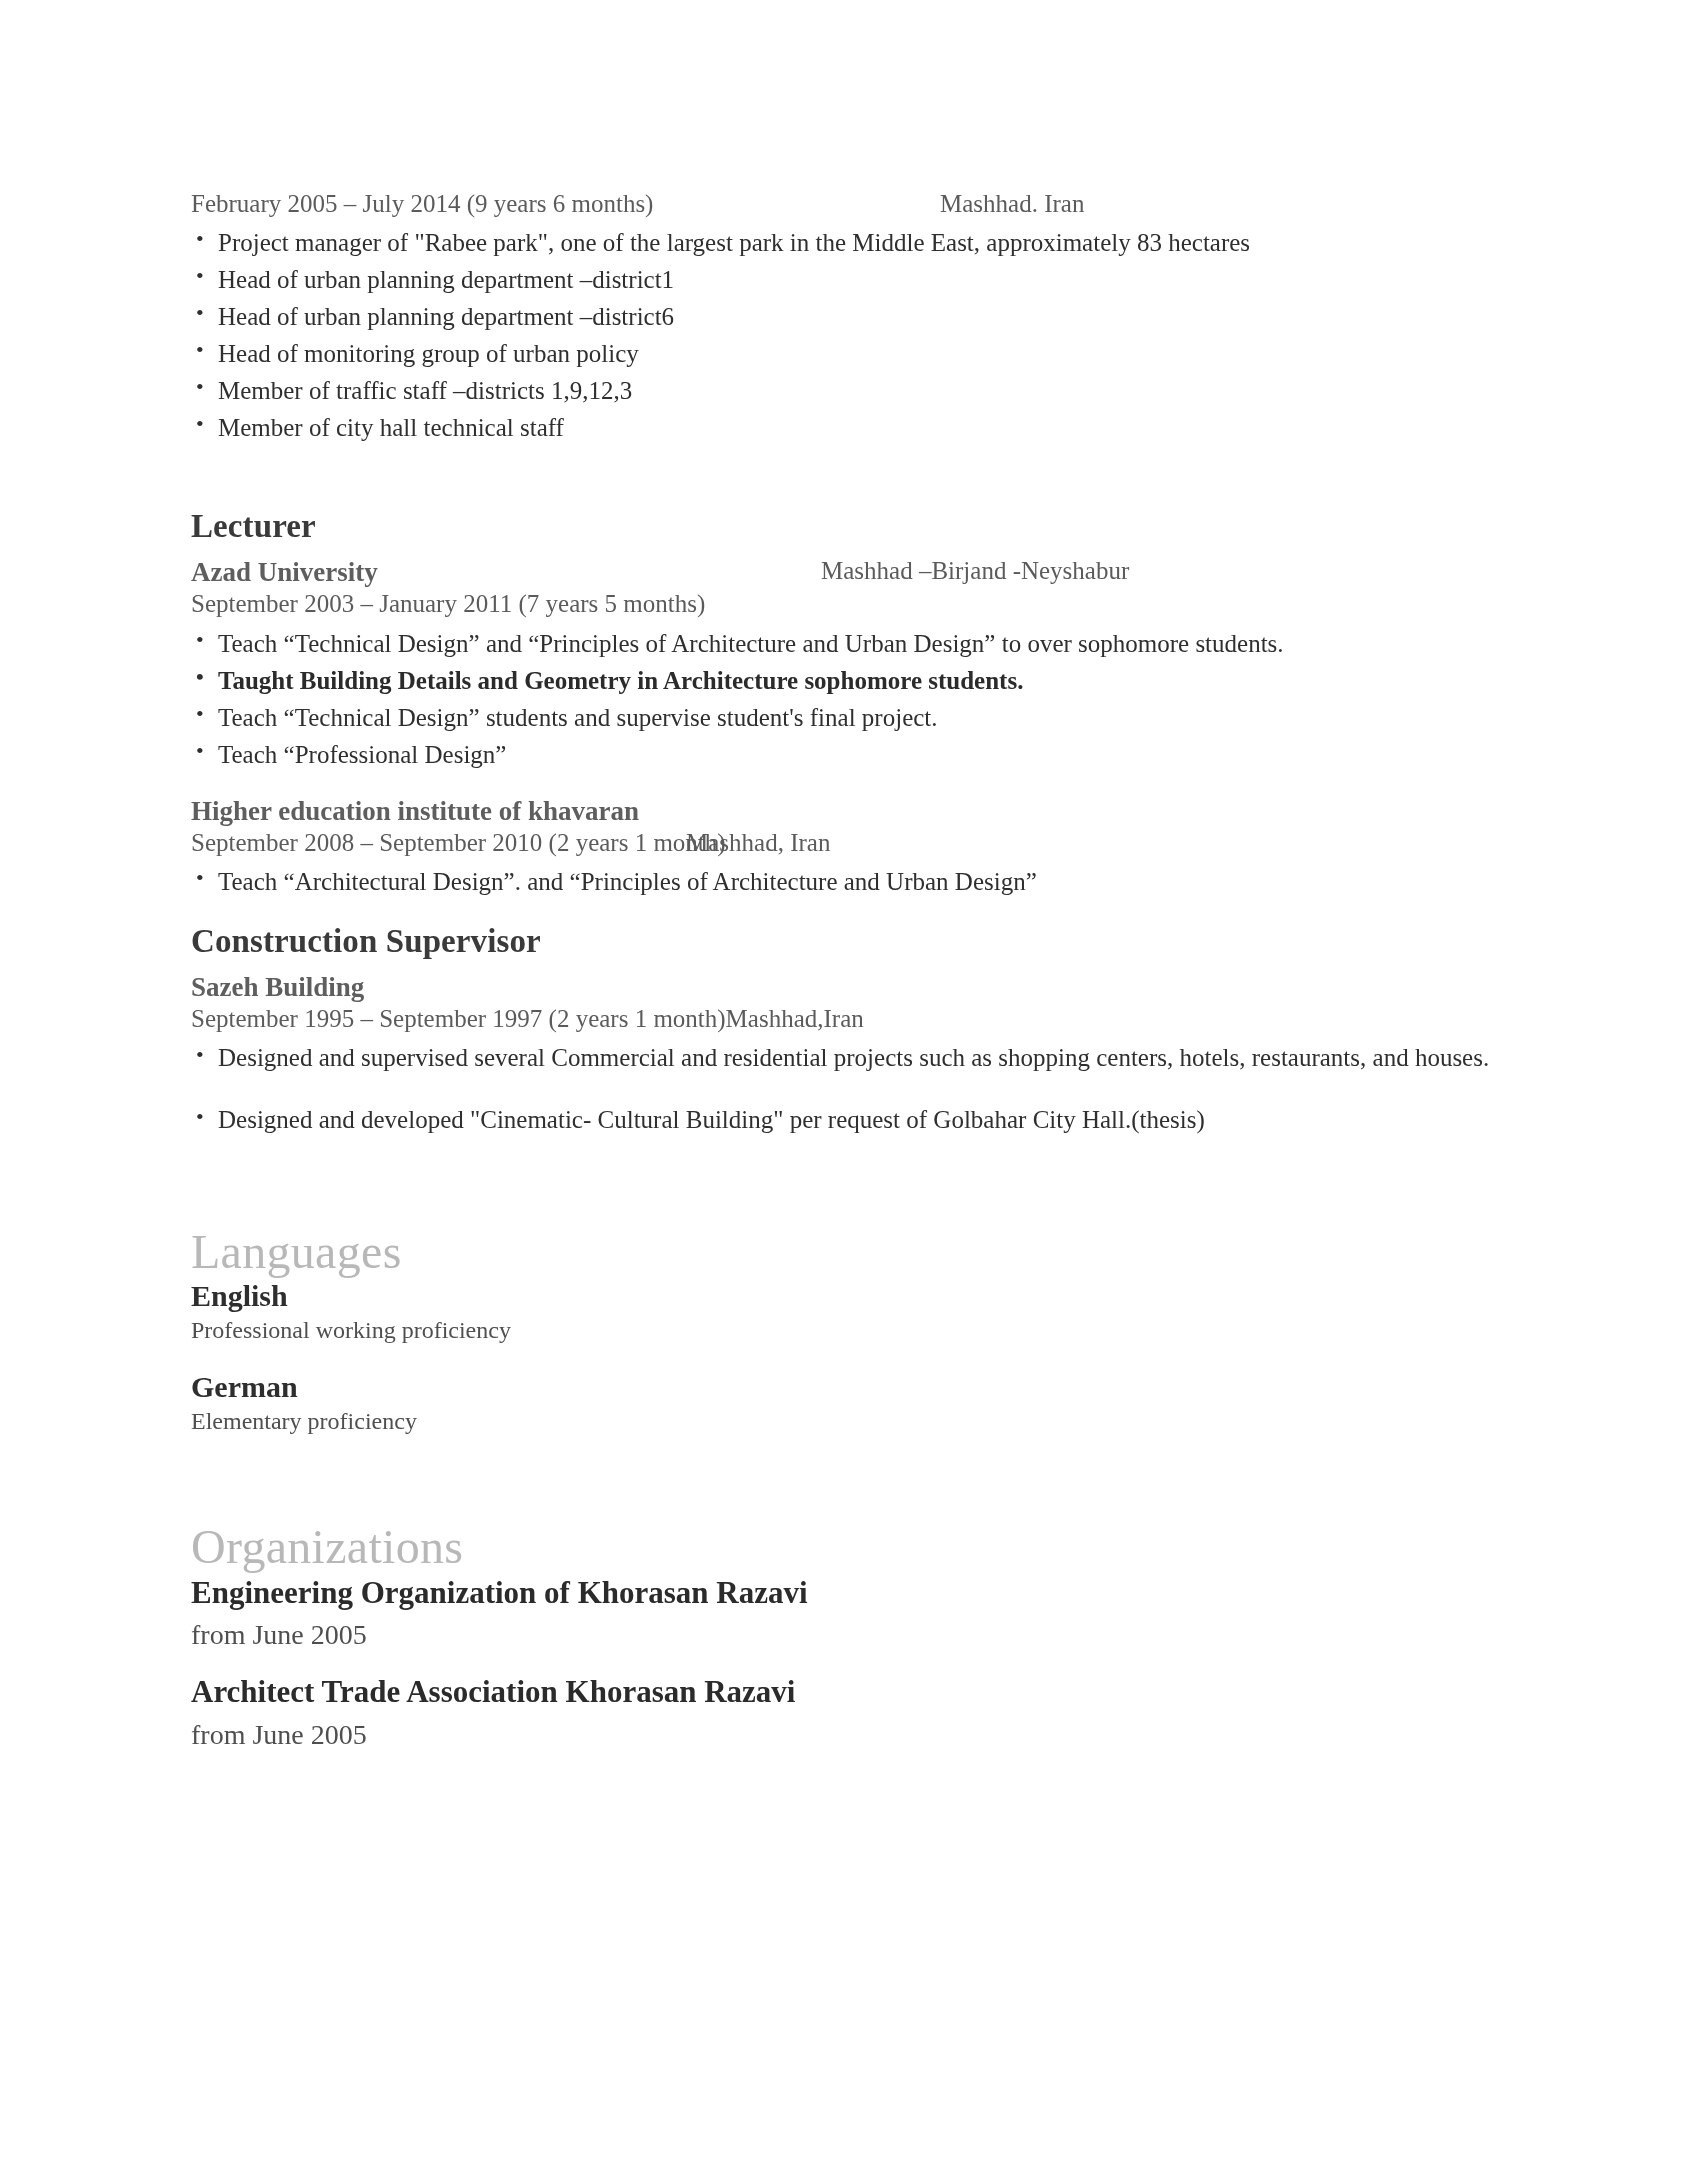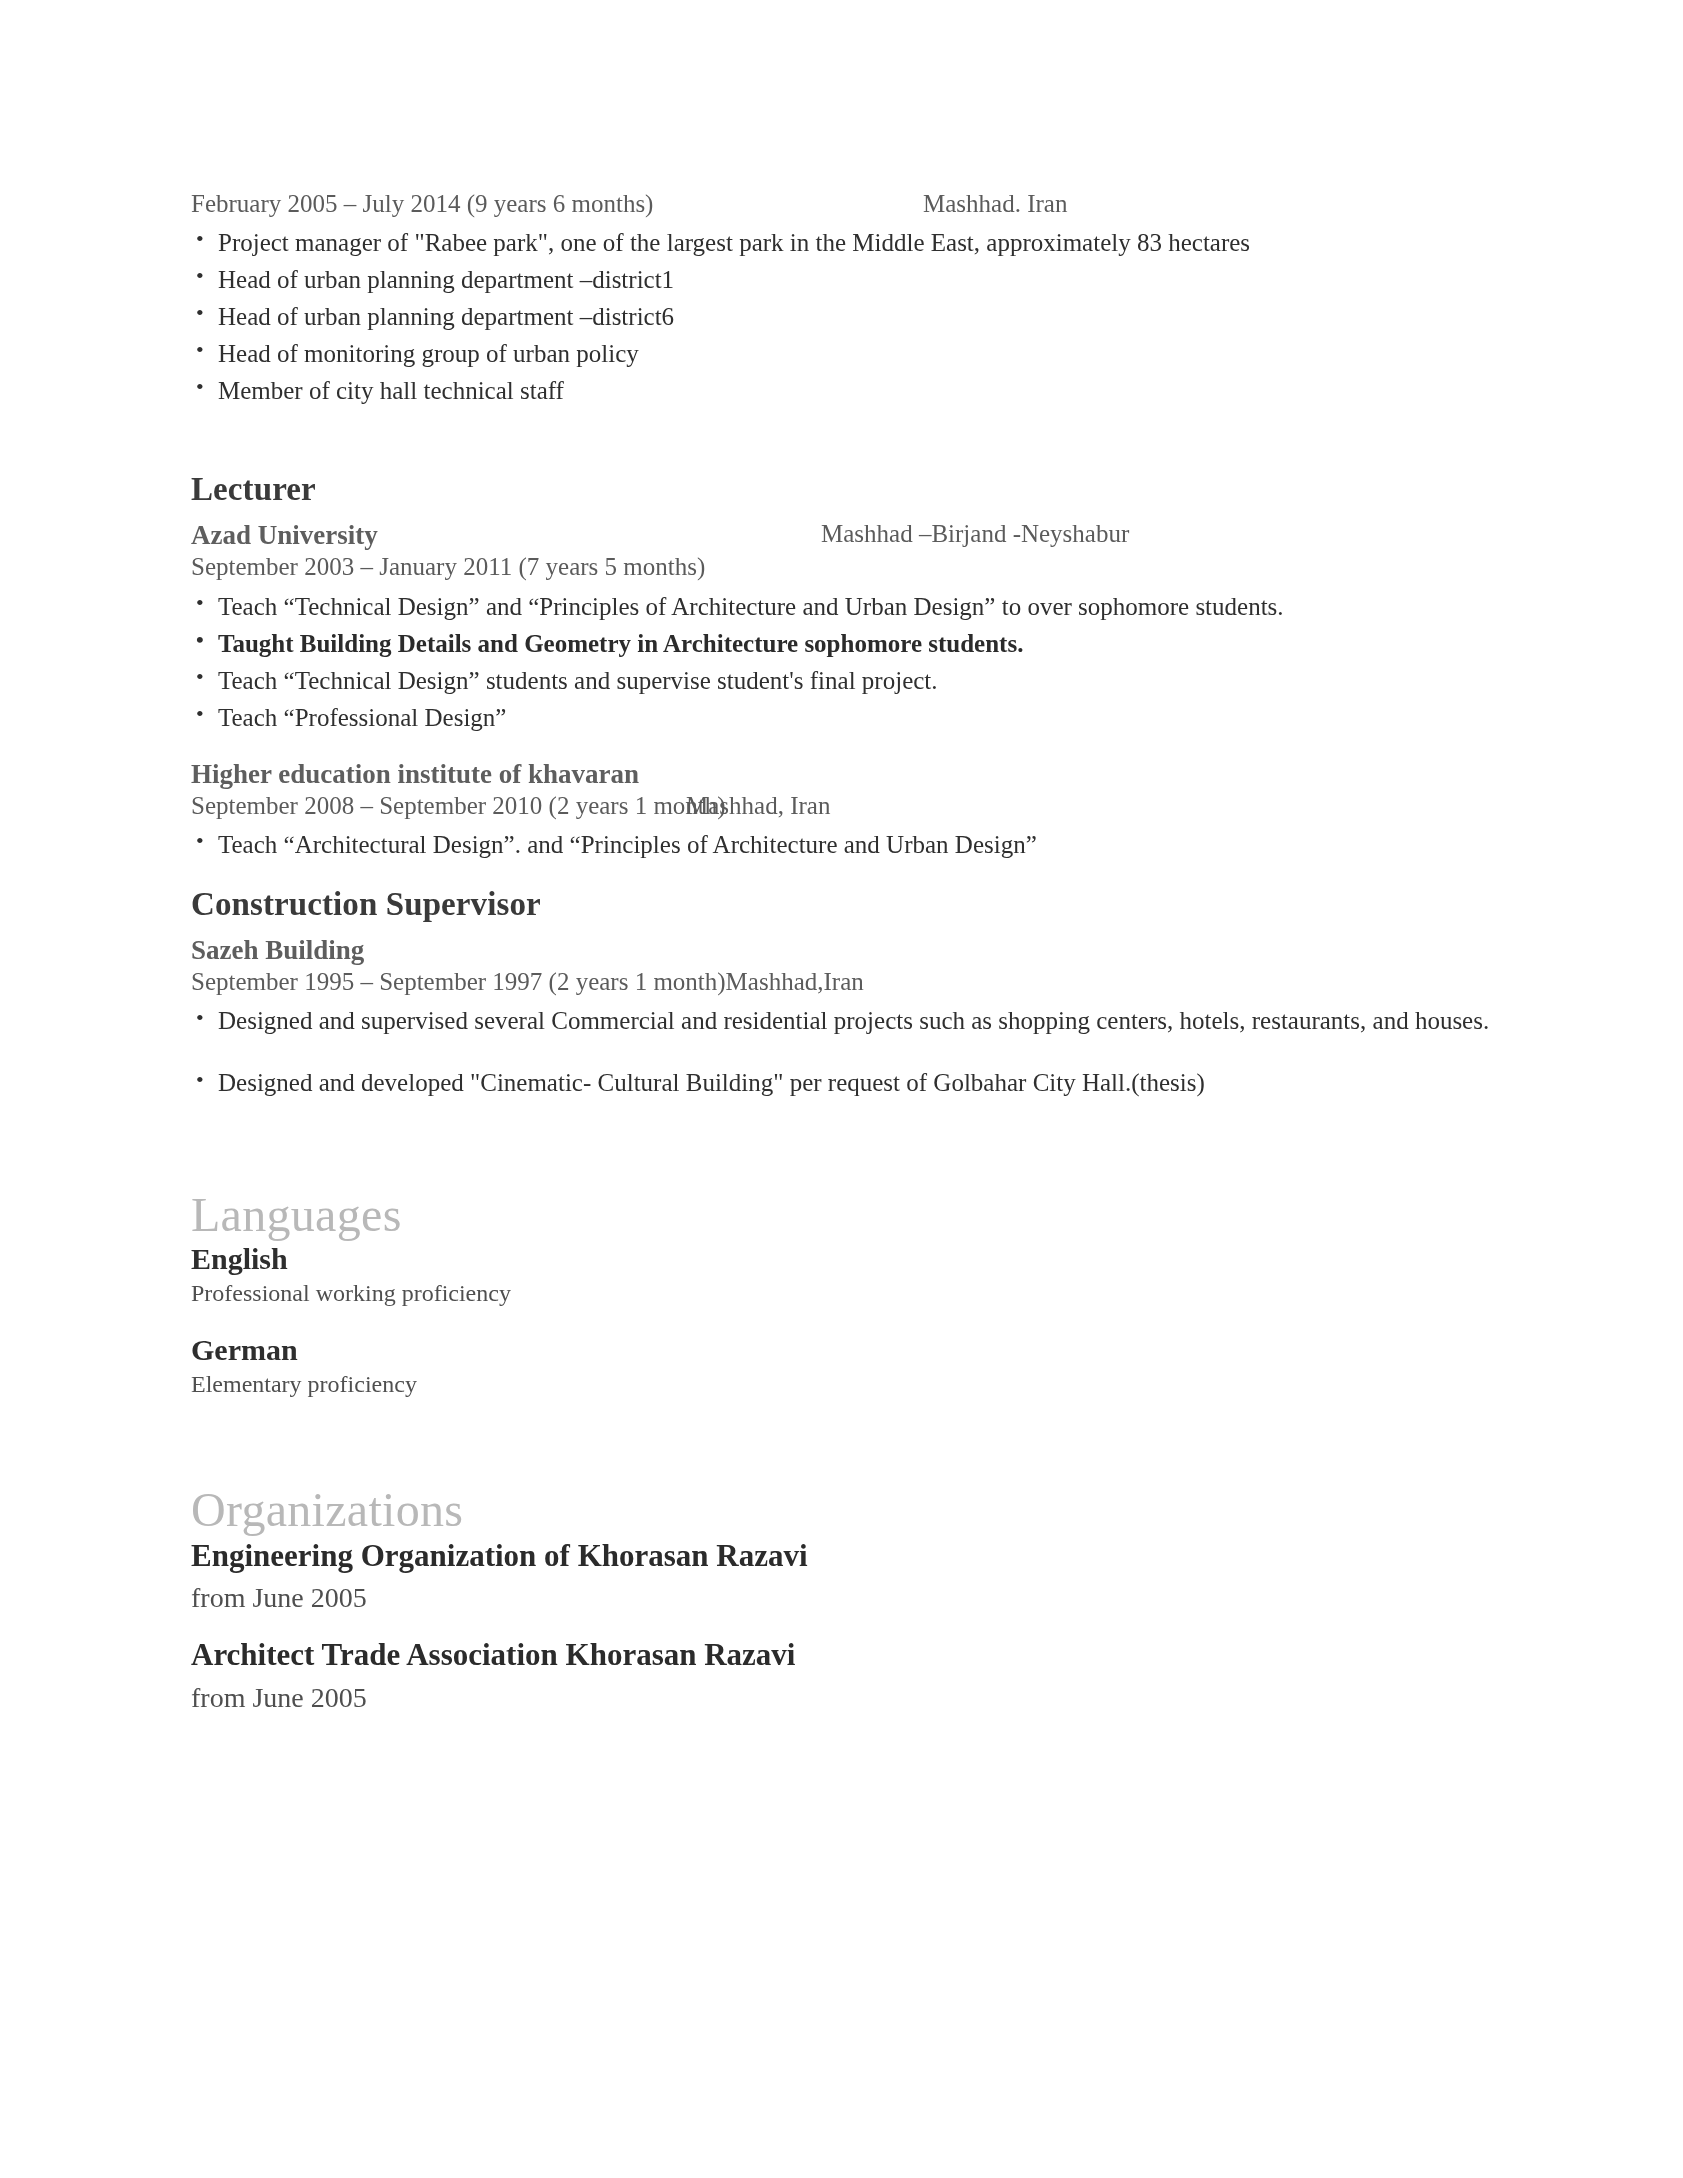--- a/index.html
+++ b/index.html
@@ -129,40 +129,41 @@
     margin: 7px 0 0 0;
     line-height: 1.2;
   }
 
   
   .gap-xs { height: 12px; }
   .gap-s  { height: 22px; }
   .gap-l  { height: 61px; }
   .gap-xl { height: 85px; }
 
-  .tab-loc-a { position: absolute; left: 732px; }
+  .tab-loc-a { position: absolute; left: 749px; }
   .tab-loc-b { position: absolute; left: 630px; }
   .tab-loc-c { position: absolute; left: 495px; }
 </style>
 </head>
 <body>
 
 <div class="page">
 
   <section>
     <div class="meta-line">
       <span>February 2005 – July 2014 (9 years 6 months)</span>
       <span class="loc tab-loc-a">Mashhad. Iran</span>
     </div>
 
     <ul class="bullets">
       <li>Project manager of "Rabee park", one of the largest park in the Middle East, approximately 83 hectares</li>
       <li>Head of urban planning department –district1</li>
       <li>Head of urban planning department –district6</li>
       <li>Head of monitoring group of urban policy</li>
+      <li>Member of traffic staff –districts 1,9,12,3</li>
       <li>Member of city hall technical staff</li>
     </ul>
   </section>
 
   <div class="gap-l"></div>
 
   <section>
     <h2 class="job-title">Lecturer</h2>
 
     <div class="gap-xs"></div>

